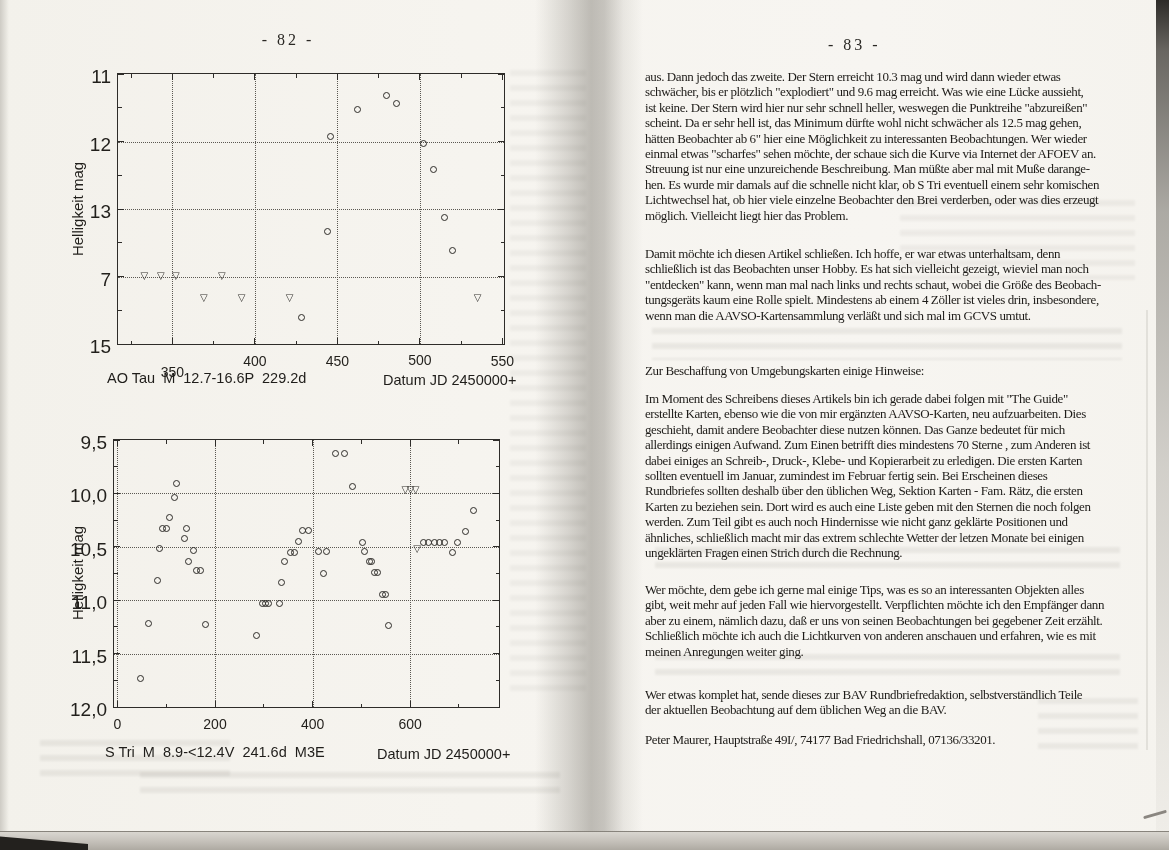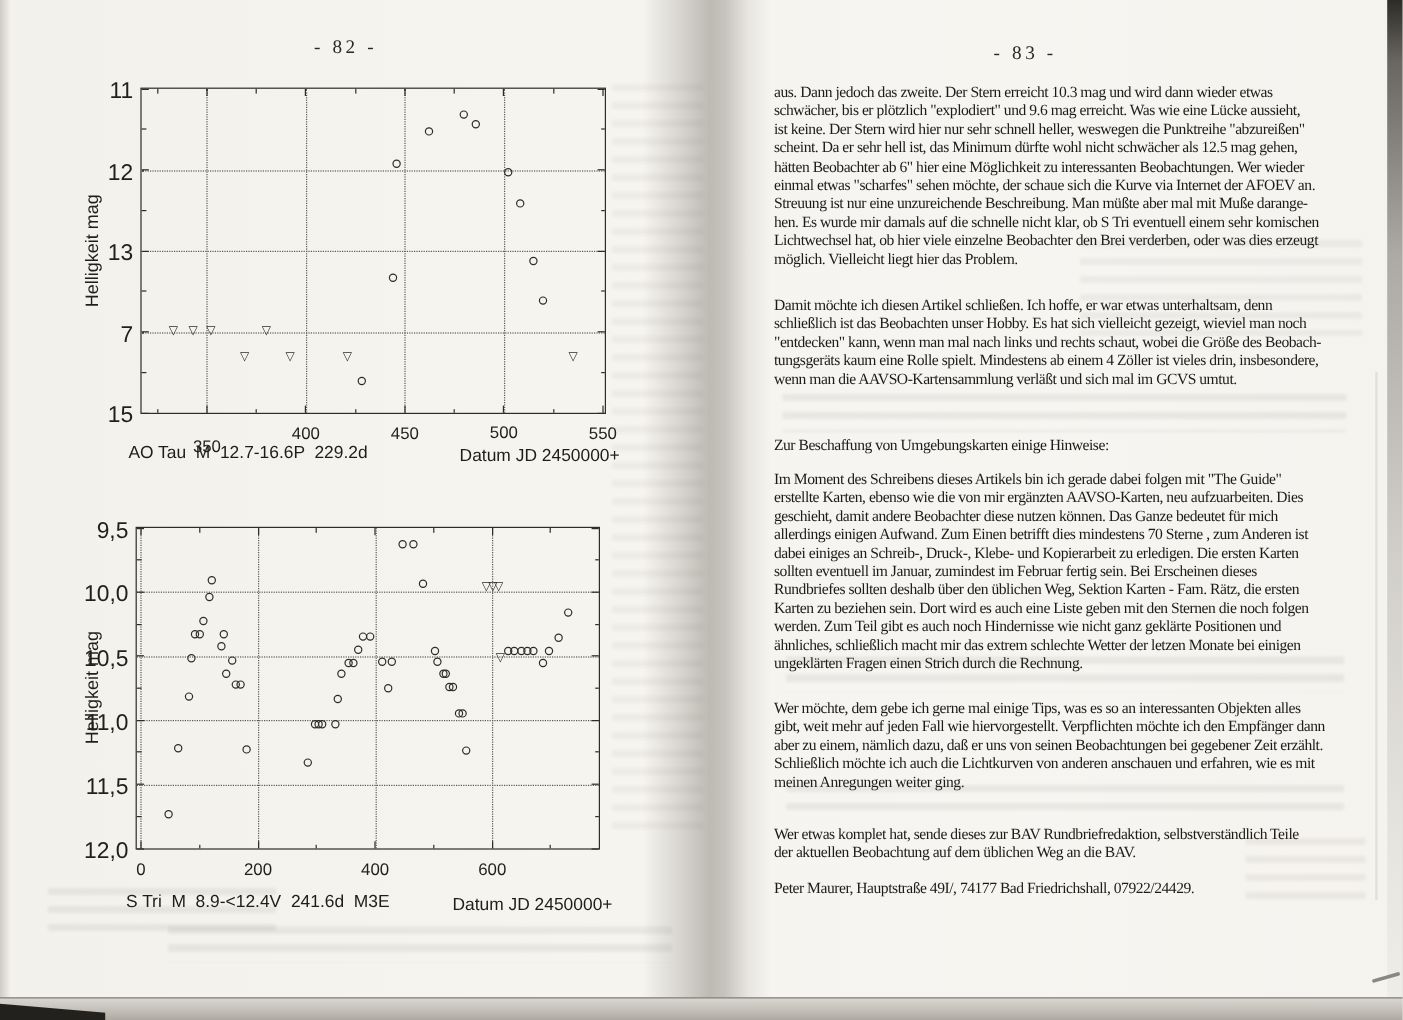--- a/index.html
+++ b/index.html
@@ -346,21 +346,21 @@
       <div class="line">gibt, weit mehr auf jeden Fall wie hiervorgestellt. Verpflichten möchte ich den Empfänger dann</div>
       <div class="line">aber zu einem, nämlich dazu, daß er uns von seinen Beobachtungen bei gegebener Zeit erzählt.</div>
       <div class="line">Schließlich möchte ich auch die Lichtkurven von anderen anschauen und erfahren, wie es mit</div>
       <div class="line">meinen Anregungen weiter ging.</div>
     </div>
   <div class="para" style="top:687px">
       <div class="line">Wer etwas komplet hat, sende dieses zur BAV Rundbriefredaktion, selbstverständlich Teile</div>
       <div class="line">der aktuellen Beobachtung auf dem üblichen Weg an die BAV.</div>
     </div>
   <div class="para" style="top:732px">
-      <div class="line">Peter Maurer, Hauptstraße 49I/, 74177 Bad Friedrichshall, 07922/24429.</div>
+      <div class="line">Peter Maurer, Hauptstraße 49I/, 74177 Bad Friedrichshall, 07136/33201.</div>
     </div>
 
   <div class="ghost" style="left:510px; top:70px;  width:76px;  height:630px; opacity:.05;"></div>
   <div class="ghost" style="left:40px;  top:740px; width:190px; height:42px;  opacity:.08;"></div>
   <div class="ghost" style="left:140px; top:772px; width:420px; height:30px;  opacity:.08;"></div>
   <div class="ghost" style="left:900px; top:200px; width:235px; height:80px;  opacity:.06;"></div>
   <div class="ghost" style="left:652px; top:328px; width:470px; height:32px;  opacity:.08;"></div>
   <div class="ghost" style="left:655px; top:547px; width:465px; height:30px;  opacity:.08;"></div>
   <div class="ghost" style="left:655px; top:654px; width:465px; height:26px;  opacity:.08;"></div>
   <div class="ghost" style="left:1038px;top:698px; width:100px; height:55px;  opacity:.07;"></div>

